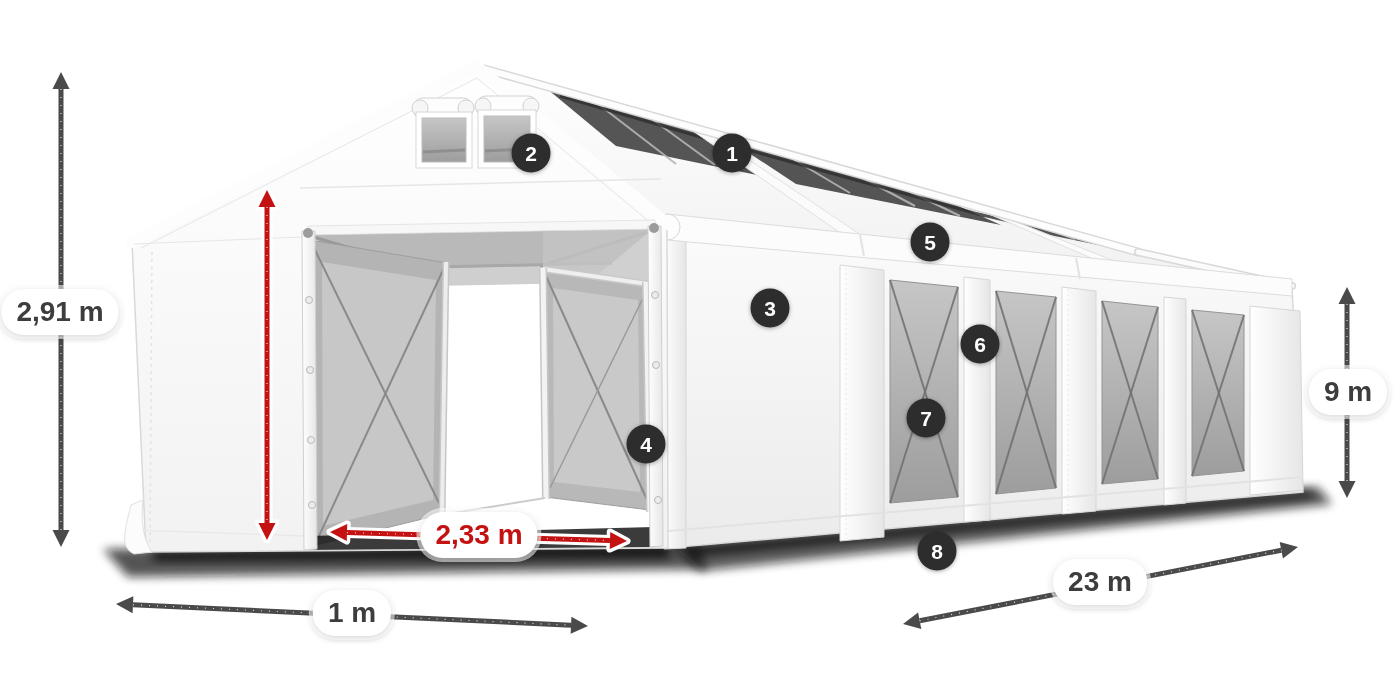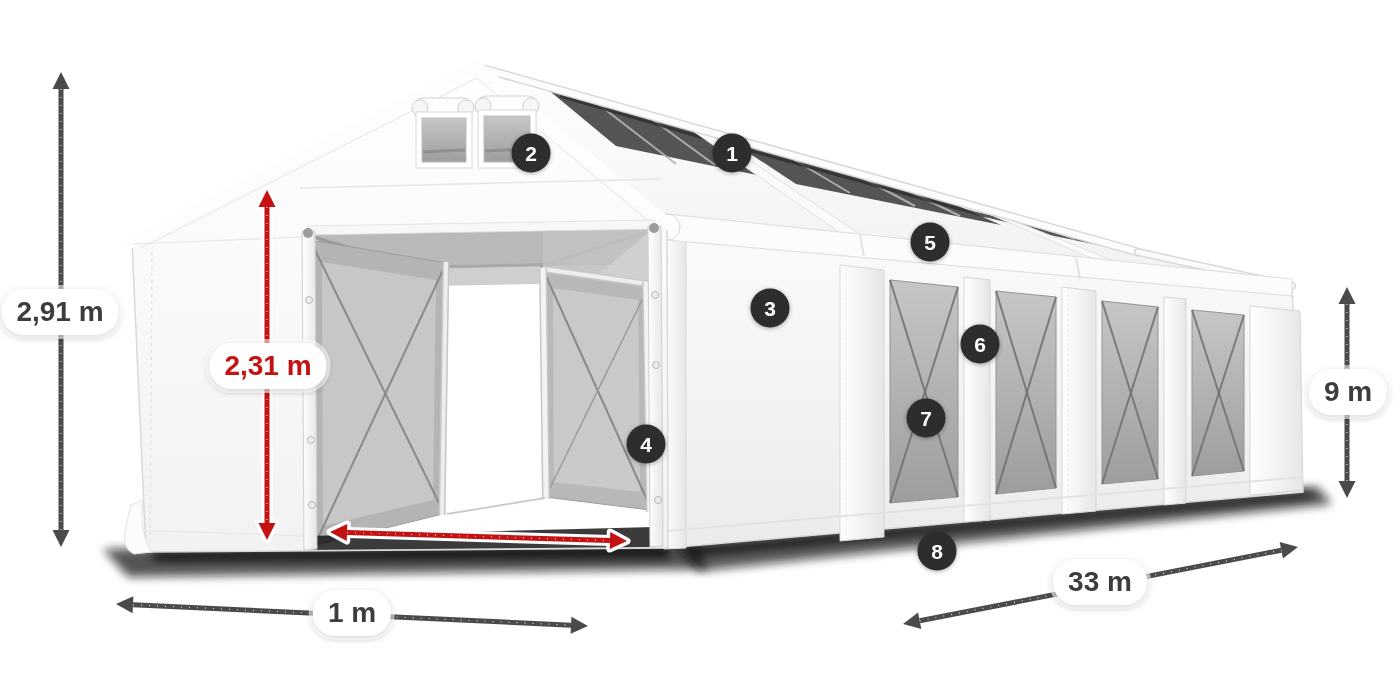--- a/index.html
+++ b/index.html
@@ -300,23 +300,23 @@
         <polygon points="1347,287 1338.5,304 1355.5,304" class="halo-head"></polygon>
         <polygon points="1347,498 1338.5,481 1355.5,481" class="halo-head"></polygon>
         <line x1="1347" y1="304" x2="1347" y2="481" class="shaft"></line>
         <polygon points="1347,287 1338.5,304 1355.5,304" class="head"></polygon>
         <polygon points="1347,498 1338.5,481 1355.5,481" class="head"></polygon>
         <line x1="1347" y1="304" x2="1347" y2="481" class="dots"></line>
       </g>
     </svg>
 
   <div class="dim-label" style="left:60px;top:312px">2,91 m</div>
-  <div class="dim-label red" style="left:268px;top:366px">2,31 m</div>
+  <div class="dim-label red" style="left:479px;top:535px">2,33 m</div>
   <div class="dim-label" style="left:352px;top:613px">1 m</div>
-  <div class="dim-label" style="left:1100px;top:582px">33 m</div>
+  <div class="dim-label" style="left:1100px;top:582px">23 m</div>
   <div class="dim-label" style="left:1348px;top:392px">9 m</div>
 
   <div class="badge" style="left:732px;top:153px">1</div>
   <div class="badge" style="left:531px;top:153px">2</div>
   <div class="badge" style="left:770px;top:308px">3</div>
   <div class="badge" style="left:646px;top:444px">4</div>
   <div class="badge" style="left:930px;top:242px">5</div>
   <div class="badge" style="left:980px;top:344px">6</div>
   <div class="badge" style="left:926px;top:418px">7</div>
   <div class="badge" style="left:937px;top:551px">8</div>

